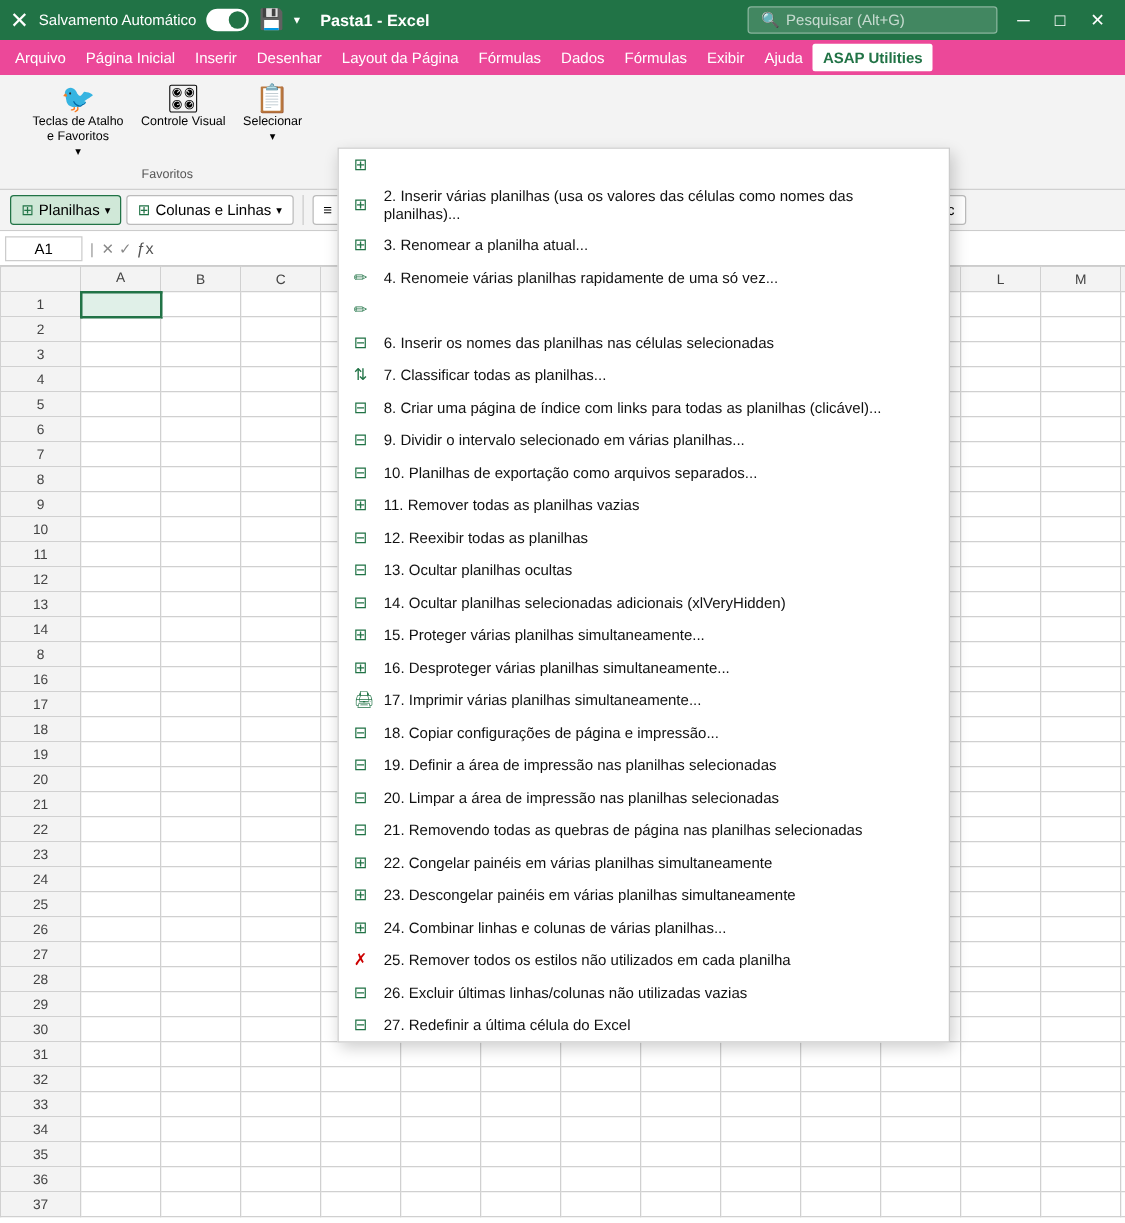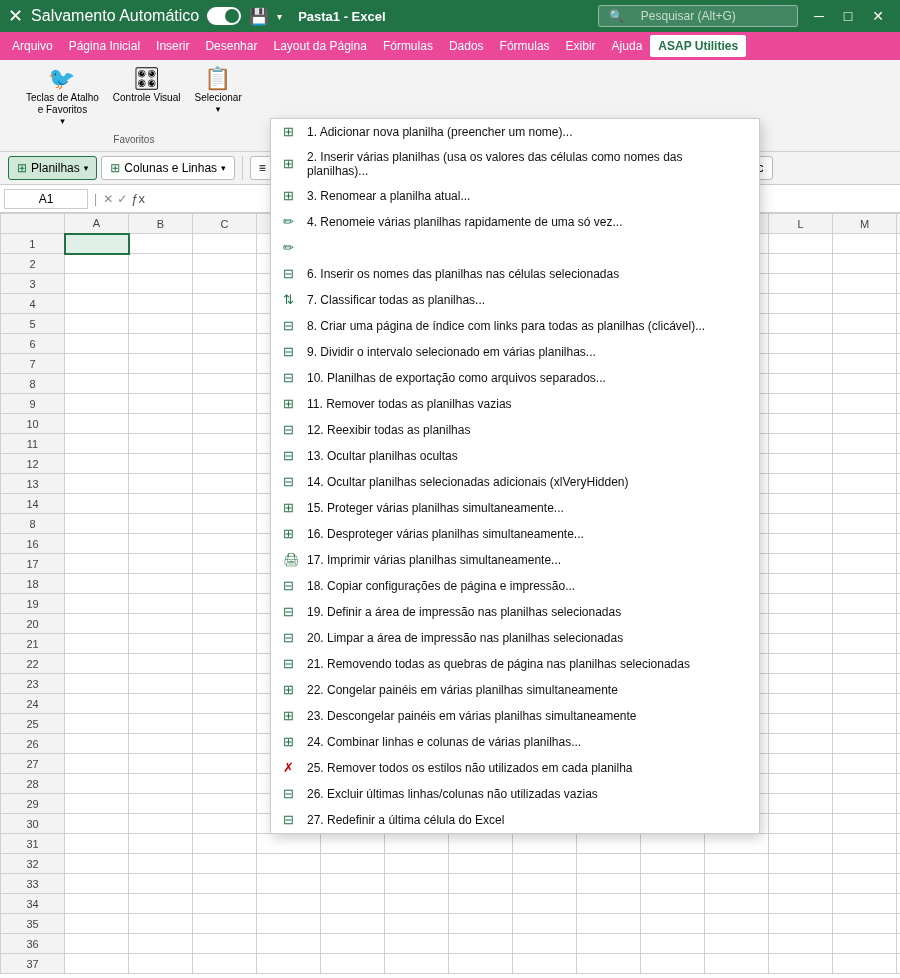--- a/index.html
+++ b/index.html
@@ -138,21 +138,21 @@
       background: white;
       border-bottom: 1px solid #ccc;
       height: 28px;
       display: flex;
       align-items: center;
       padding: 0 4px;
       gap: 4px;
       font-size: 12px;
     }
     .cell-ref {
-      width: 84px;
+      width: 62px;
       border: 1px solid #ccc;
       padding: 2px 4px;
       font-size: 12px;
       text-align: center;
     }
     .formula-divider { color: #999; padding: 0 2px; }
     .formula-input { flex: 1; border: none; outline: none; font-size: 12px; }
 
     
     .spreadsheet {
@@ -189,29 +189,29 @@
     .col-a-header { background: #d0e8d8; }
 
     
     .icon-sheets { color: #217346; font-size: 13px; }
   </style>
 </head>
 <body>
 
 <div class="title-bar">
   <span style="font-size:18px; color:#fff;">✕</span>
-  <span style="font-size:16px;">Salvamento Automático</span>
+  <span style="font-size:12px;">Salvamento Automático</span>
   <span class="toggle-switch"></span>
   <span style="font-size:16px;">💾</span>
   <span style="font-size:10px;">▾</span>
   <span style="font-size:13px; font-weight:600; margin-left:8px;">Pasta1 - Excel</span>
   <span style="flex:1;"></span>
   <div class="title-bar-search">
     <span>🔍</span>
-    <span style="color:rgba(255,255,255,0.7);margin-left:12px;">Pesquisar (Alt+G)</span>
+    <span style="color:rgba(255,255,255,0.7);">Pesquisar (Alt+G)</span>
   </div>
   <div class="title-bar-controls">
     <span style="padding:0 8px; cursor:pointer; font-size:14px;">─</span>
     <span style="padding:0 8px; cursor:pointer; font-size:14px;">□</span>
     <span style="padding:0 8px; cursor:pointer; font-size:14px;">✕</span>
   </div>
 </div>
 
 <div class="menu-bar">
   <div class="menu-item">Arquivo</div>
@@ -956,21 +956,20 @@
           <td></td>
           <td></td>
         </tr>
       </tbody>
   </table>
 </div>
 
 <div class="dropdown-overlay" id="dropdown">
 <div class="dropdown-item">
       <span class="dropdown-item-icon icon-sheets" style="color: rgb(33, 115, 70); font-size: 13px;">⊞</span>
-      <span class="dropdown-item-text">1. Adicionar nova planilha (preencher um nome)...</span>
     </div>
     <div class="dropdown-item">
       <span class="dropdown-item-icon icon-sheets" style="color: rgb(33, 115, 70); font-size: 13px;">⊞</span>
       <span class="dropdown-item-text">2. Inserir várias planilhas (usa os valores das células como nomes das planilhas)...</span>
     </div>
     <div class="dropdown-item">
       <span class="dropdown-item-icon icon-sheets" style="color: rgb(33, 115, 70); font-size: 13px;">⊞</span>
       <span class="dropdown-item-text">3. Renomear a planilha atual...</span>
     </div>
     <div class="dropdown-item">

